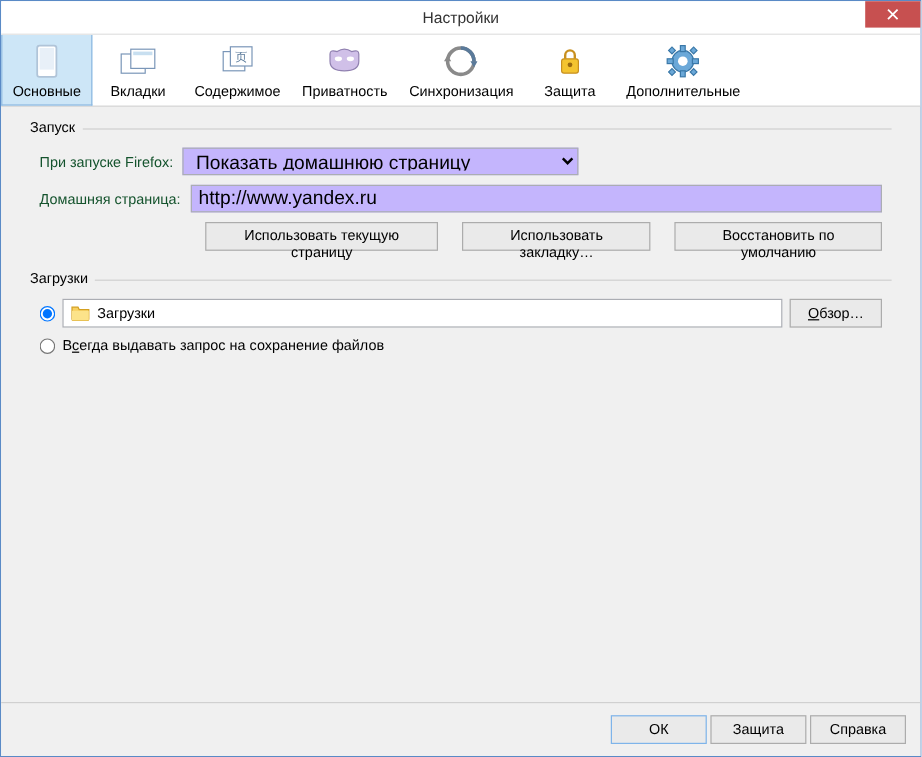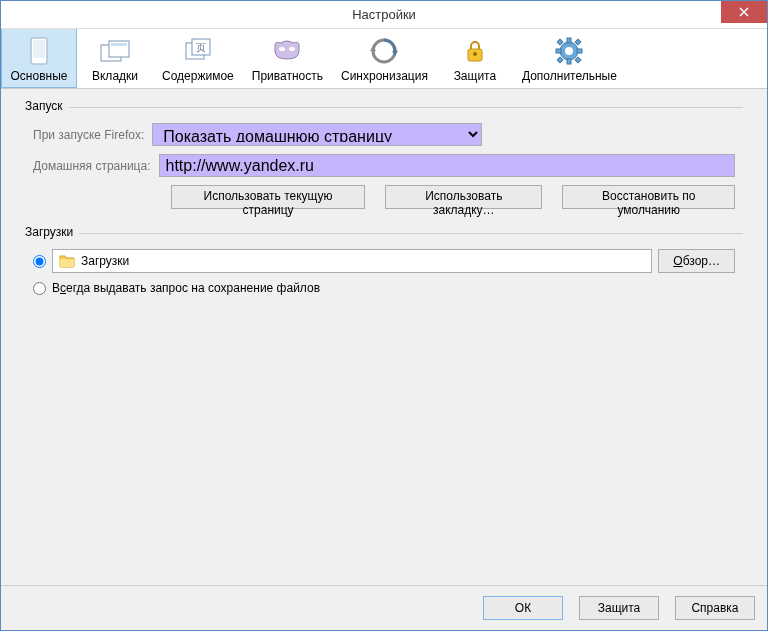--- a/index.html
+++ b/index.html
@@ -102,21 +102,21 @@
 }
 .groupbox-body {
   padding: 10px 8px 8px;
 }
 .row {
   display: flex;
   align-items: center;
   gap: 8px;
   margin-bottom: 8px;
 }
-.field-label { color: #737373; white-space: nowrap; }
+.field-label { color: #14532d; white-space: nowrap; }
 select, input[type="text"] {
   font-family: inherit;
   font-size: 16px;
   padding: 3px 6px;
   border: 1px solid #abadb3;
   background: #c4b5fd;
   height: 23px;
 }
 select { width: 330px; }
 input[type="text"].homepage { flex: 1; }
@@ -143,21 +143,21 @@
   align-items: center;
   padding: 0 6px;
   gap: 6px;
 }
 .folder-icon { width: 16px; height: 16px; }
 .bottom-bar {
   border-top: 1px solid #d0d0d0;
   padding: 10px 12px;
   display: flex;
   justify-content: flex-end;
-  gap: 16px;
+  gap: 3px;
   background: #f0f0f0;
 }
 .u { text-decoration: underline; }
 </style>
 </head>
 <body>
 
 <div class="window">
 
   <div class="titlebar">

